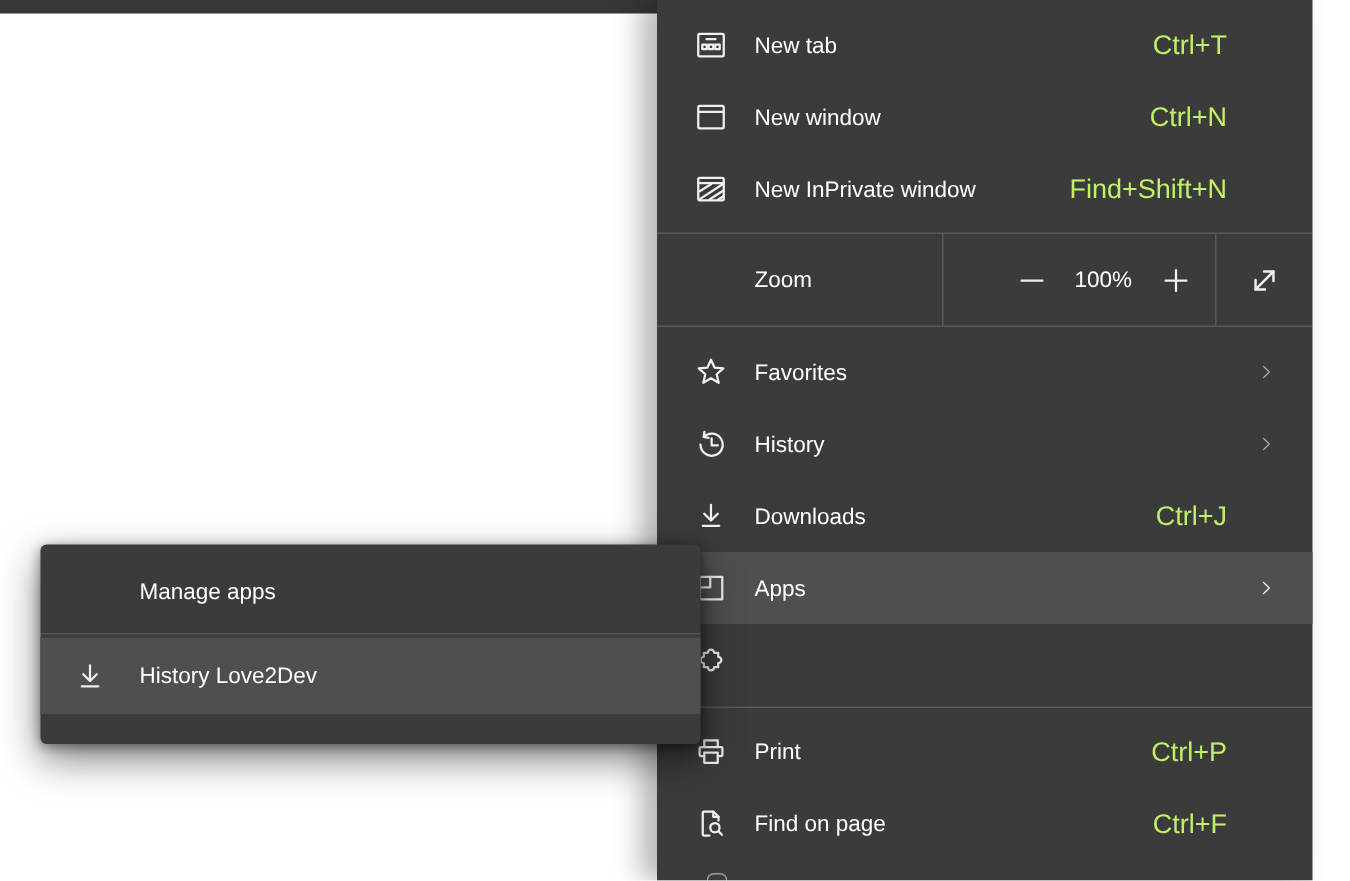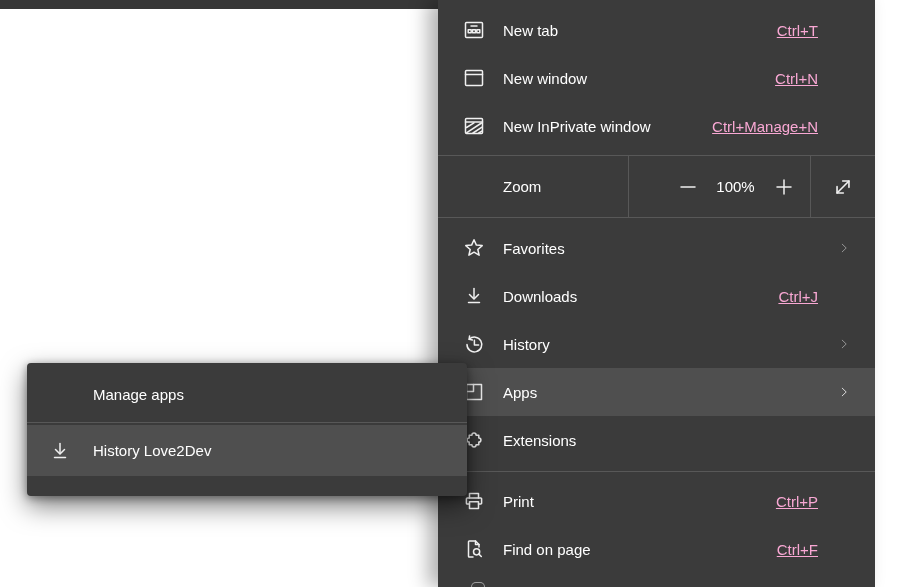--- a/index.html
+++ b/index.html
@@ -17,21 +17,21 @@
   .pad5{height:5px;}
   .sep{height:1px;background:rgba(255,255,255,.15);}
   .sep.m5{margin-top:5px;}
   .sep.m7{margin-top:7px;}
 
   .row{height:48px;display:flex;align-items:center;padding:0 24px;box-sizing:border-box;cursor:default;}
   .row .icon{width:24px;height:24px;flex:0 0 24px;margin-right:17px;}
   .row .icon svg,.chev svg,.zbtn svg,.fsbtn svg{width:100%;height:100%;display:block;
       fill:none;stroke:#f0f0f0;stroke-width:1.5;stroke-linecap:round;stroke-linejoin:round;}
   .row .label{flex:1;font-size:15px;color:#ffffff;white-space:nowrap;}
-  .row .shortcut{font-size:15px;color:#f9a8d4;margin-right:19px;white-space:nowrap;text-decoration:underline;}
+  .row .shortcut{font-size:18px;color:#bef264;margin-right:19px;white-space:nowrap;}
   .row .chev{width:14px;height:14px;flex:0 0 14px;}
   .row .chev svg{stroke:#a8a8a8;stroke-width:1.4;}
   .row.highlight{background:#4f4f4f;}
   .row.highlight .chev svg{stroke:#f5f5f5;}
 
   
   .zoom-row{height:61px;display:flex;align-items:stretch;}
   .zsec{box-sizing:border-box;display:flex;align-items:center;}
   .zsec1{width:190px;padding-left:65px;}
   .zsec1 .label{font-size:15px;color:#ffffff;}
@@ -101,21 +101,21 @@
             <svg viewBox="0 0 24 24">
               <rect x="3.5" y="4.5" width="17" height="15" rx="1"></rect>
               <line x1="3.5" y1="8" x2="20.5" y2="8"></line>
               <line x1="4.5" y1="13.5" x2="12" y2="8.8"></line>
               <line x1="4.8" y1="18.6" x2="19.5" y2="9"></line>
               <line x1="11" y1="19" x2="20" y2="13.2"></line>
               <line x1="16.8" y1="19" x2="20.3" y2="16.8"></line>
             </svg>
           </span>
           <span class="label">New InPrivate window</span>
-          <span class="shortcut">Ctrl+Manage+N</span>
+          <span class="shortcut">Find+Shift+N</span>
           <span class="chev"></span>
         </div>
       </div>
 
     <div class="sep m5"></div>
 
     <div class="zoom-row">
       <div class="zsec zsec1">
         <span class="label">Zoom</span>
       </div>
@@ -157,65 +157,64 @@
           <span class="label">Favorites</span>
           <span class="chev">
             <svg viewBox="0 0 24 24">
               <path d="M9 5.5l6.8 6.5L9 18.5"></path>
             </svg>
           </span>
         </div>
         <div class="row">
           <span class="icon">
             <svg viewBox="0 0 24 24">
+              <path d="M7.2 7.2A7.4 7.4 0 1 1 5 12.4"></path>
+              <path d="M7.6 3.9 7.1 7.3 10.4 7.9"></path>
+              <path d="M12.4 8.3v4.6h4.2"></path>
+            </svg>
+          </span>
+          <span class="label">History</span>
+          <span class="chev">
+            <svg viewBox="0 0 24 24">
+              <path d="M9 5.5l6.8 6.5L9 18.5"></path>
+            </svg>
+          </span>
+        </div>
+        <div class="row">
+          <span class="icon">
+            <svg viewBox="0 0 24 24">
               <path d="M12 4.5v10"></path>
               <path d="M7.5 10.5 12 15l4.5-4.5"></path>
               <line x1="6.5" y1="18.5" x2="17.5" y2="18.5"></line>
             </svg>
           </span>
           <span class="label">Downloads</span>
           <span class="shortcut">Ctrl+J</span>
           <span class="chev"></span>
         </div>
-        <div class="row">
-          <span class="icon">
-            <svg viewBox="0 0 24 24">
-              <path d="M7.2 7.2A7.4 7.4 0 1 1 5 12.4"></path>
-              <path d="M7.6 3.9 7.1 7.3 10.4 7.9"></path>
-              <path d="M12.4 8.3v4.6h4.2"></path>
-            </svg>
-          </span>
-          <span class="label">History</span>
-          <span class="chev">
-            <svg viewBox="0 0 24 24">
-              <path d="M9 5.5l6.8 6.5L9 18.5"></path>
-            </svg>
-          </span>
-        </div>
         <div class="row highlight">
           <span class="icon">
             <svg viewBox="0 0 24 24">
               <rect x="4.5" y="4.5" width="15" height="15"></rect>
               <path d="M11.5 4.5v7h-7"></path>
             </svg>
           </span>
           <span class="label">Apps</span>
           <span class="chev">
             <svg viewBox="0 0 24 24">
               <path d="M9 5.5l6.8 6.5L9 18.5"></path>
             </svg>
           </span>
         </div>
         <div class="row">
           <span class="icon">
             <svg viewBox="0 0 24 24">
               <path d="M7.2 7.2h2.7a2.1 2.1 0 1 1 4.2 0h2.7v2.7a2.1 2.1 0 1 1 0 4.2v2.7h-2.7a2.1 2.1 0 1 1-4.2 0H7.2v-2.7a2.1 2.1 0 1 1 0-4.2z"></path>
             </svg>
           </span>
-          <span class="label">Extensions</span>
           <span class="chev"></span>
         </div>
       </div>
 
     <div class="sep m7"></div>
     <div class="pad5"></div>
 
     <div id="bottom-items">
         <div class="row">
           <span class="icon">

